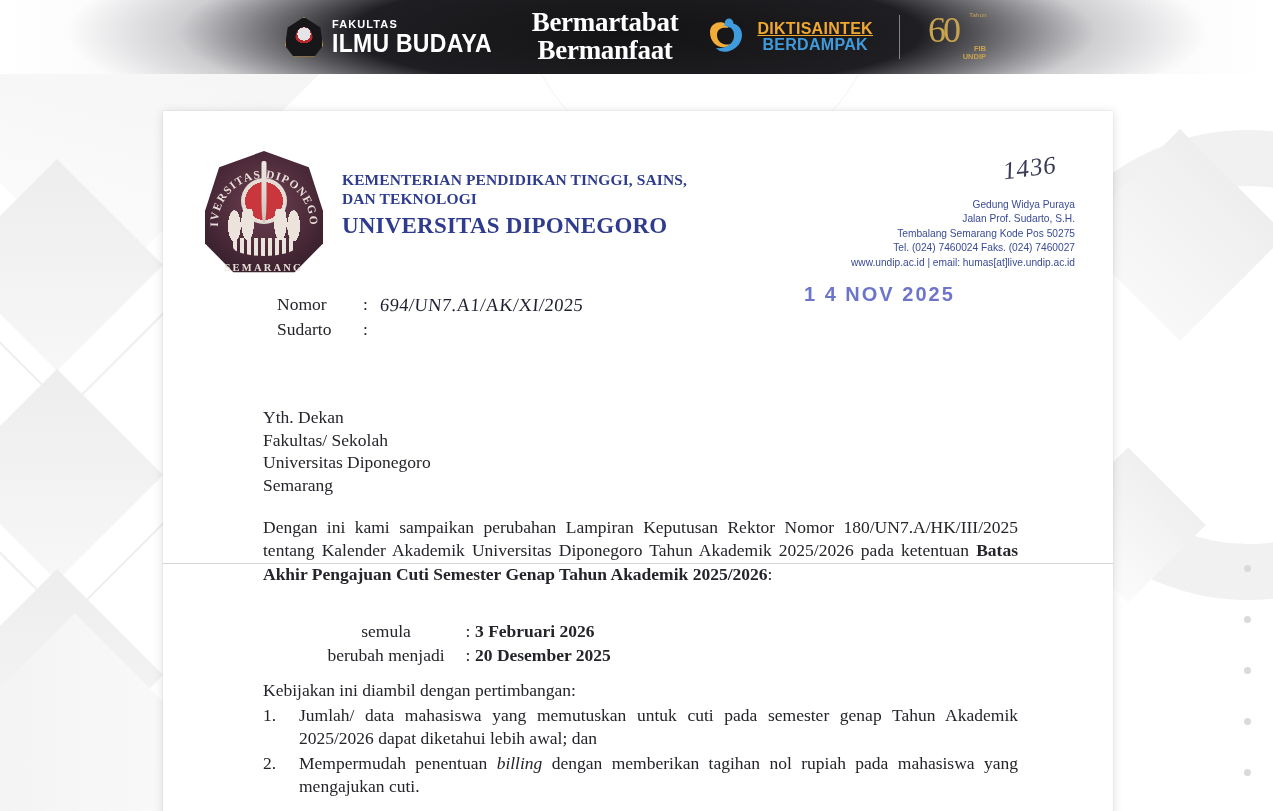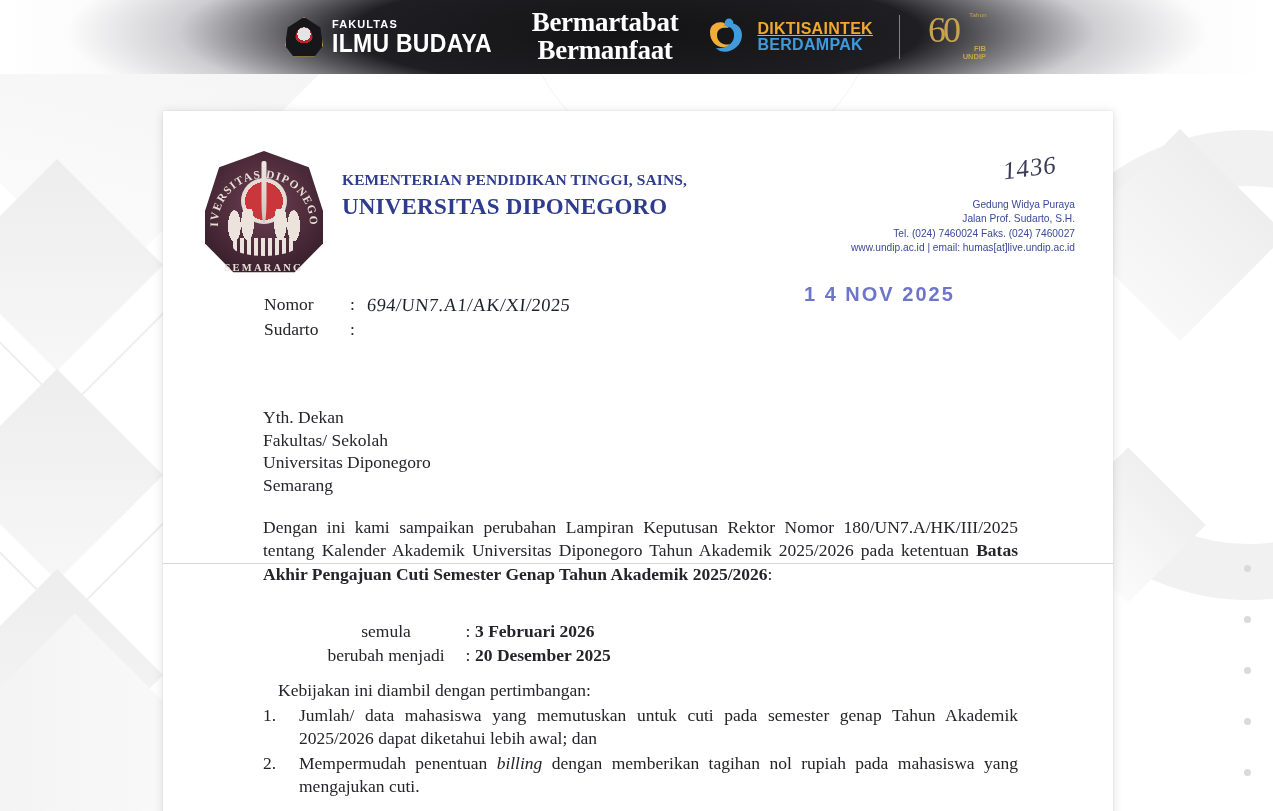--- a/index.html
+++ b/index.html
@@ -148,21 +148,21 @@
 
   
   .dsi-mark { width: 44px; height: 44px; position: relative; flex: 0 0 auto; }
   .dsi-txt { line-height: 1.0; }
   .dsi-l1, .dsi-l2 {
     display: block;
     font-family: "Liberation Sans", sans-serif;
     font-weight: 700; font-size: 16px; letter-spacing: 0.3px;
   }
   .dsi-l1 { color: #f0a830; text-decoration: underline; }
-  .dsi-l2 { color: #3f9bdc; }
+  .dsi-l2 { color: #3f9bdc; text-align: center; }
 
   .banner-sep { width: 1px; height: 44px; background: rgba(255,255,255,0.45); }
 
   .anniv { position: relative; width: 62px; height: 52px; flex: 0 0 auto; }
   .anniv .num {
     font-family: "Liberation Serif", serif;
     font-size: 36px; font-weight: 400;
     color: #c8a24e; letter-spacing: -3px;
     position: absolute; left: 2px; top: -2px;
   }
@@ -285,21 +285,21 @@
   }
   .handwrite-1436 {
     position: absolute; right: 18px; top: 3px;
     font-family: "Liberation Serif", serif;
     font-size: 25px; color: #3b3b55;
     transform: rotate(-7deg) skewX(-9deg);
     letter-spacing: 1px;
   }
 
   
-  .meta-block { position: absolute; left: 101px; top: 182px; width: 520px; }
+  .meta-block { position: absolute; left: 114px; top: 182px; width: 520px; }
   .meta-row { display: flex; font-size: 17.5px; line-height: 1.37; color: #25252b; }
   .meta-label { width: 86px; flex: 0 0 86px; }
   .meta-colon { width: 17px; flex: 0 0 17px; }
   .meta-val { flex: 1; }
   .handwrite-nomor {
     font-family: "Liberation Serif", serif;
     font-size: 18.5px; color: #1f2030;
     letter-spacing: 0.4px;
     transform: skewX(-5deg);
     display: inline-block;
@@ -336,21 +336,21 @@
     position: absolute; left: 148px; top: 508px;
     font-size: 17.5px; line-height: 1.38; color: #24242a;
   }
   .change-row { display: flex; text-align: center; }
   .change-label { width: 150px; flex: 0 0 150px; }
   .change-colon { width: 14px; flex: 0 0 14px; }
   .change-val { font-weight: 700; }
 
   .reasons-intro {
     position: absolute; left: 100px; top: 569px;
-    font-size: 17.5px; color: #24242a; margin-left: 15px;
+    font-size: 17.5px; color: #24242a;
   }
   .reasons-list {
     position: absolute; left: 100px; top: 593px;
     width: 755px;
     font-size: 17.5px; line-height: 1.34; color: #24242a;
   }
   .reason-item { display: flex; margin-bottom: 1px; }
   .reason-num { width: 36px; flex: 0 0 36px; }
   .reason-txt { flex: 1; text-align: justify; }
   .reason-txt i { }
@@ -452,28 +452,30 @@
           <div class="undip-gear"></div>
         </div>
         <div class="undip-keris"></div>
         <div class="undip-wings"></div>
         <div class="undip-lotus"></div>
         <div class="undip-semarang">SEMARANG</div>
       </div>
 
       <div class="lh-titles">
         <div class="lh-l1">KEMENTERIAN PENDIDIKAN TINGGI, SAINS,</div>
+        <div class="lh-l2">DAN TEKNOLOGI</div>
         <div class="lh-l3">UNIVERSITAS DIPONEGORO</div>
       </div>
 
       <div class="handwrite-1436">1436</div>
 
       <div class="lh-address">
         <div>Gedung Widya Puraya</div>
         <div>Jalan Prof. Sudarto, S.H.</div>
+        <div>Tembalang Semarang Kode Pos 50275</div>
         <div>Tel. (024) 7460024 Faks. (024) 7460027</div>
         <div>www.undip.ac.id | email: humas[at]live.undip.ac.id</div>
       </div>
 
     </div>
 
     <div class="meta-block">
       <div class="meta-row">
         <div class="meta-label">Nomor</div>
         <div class="meta-colon">:</div>

